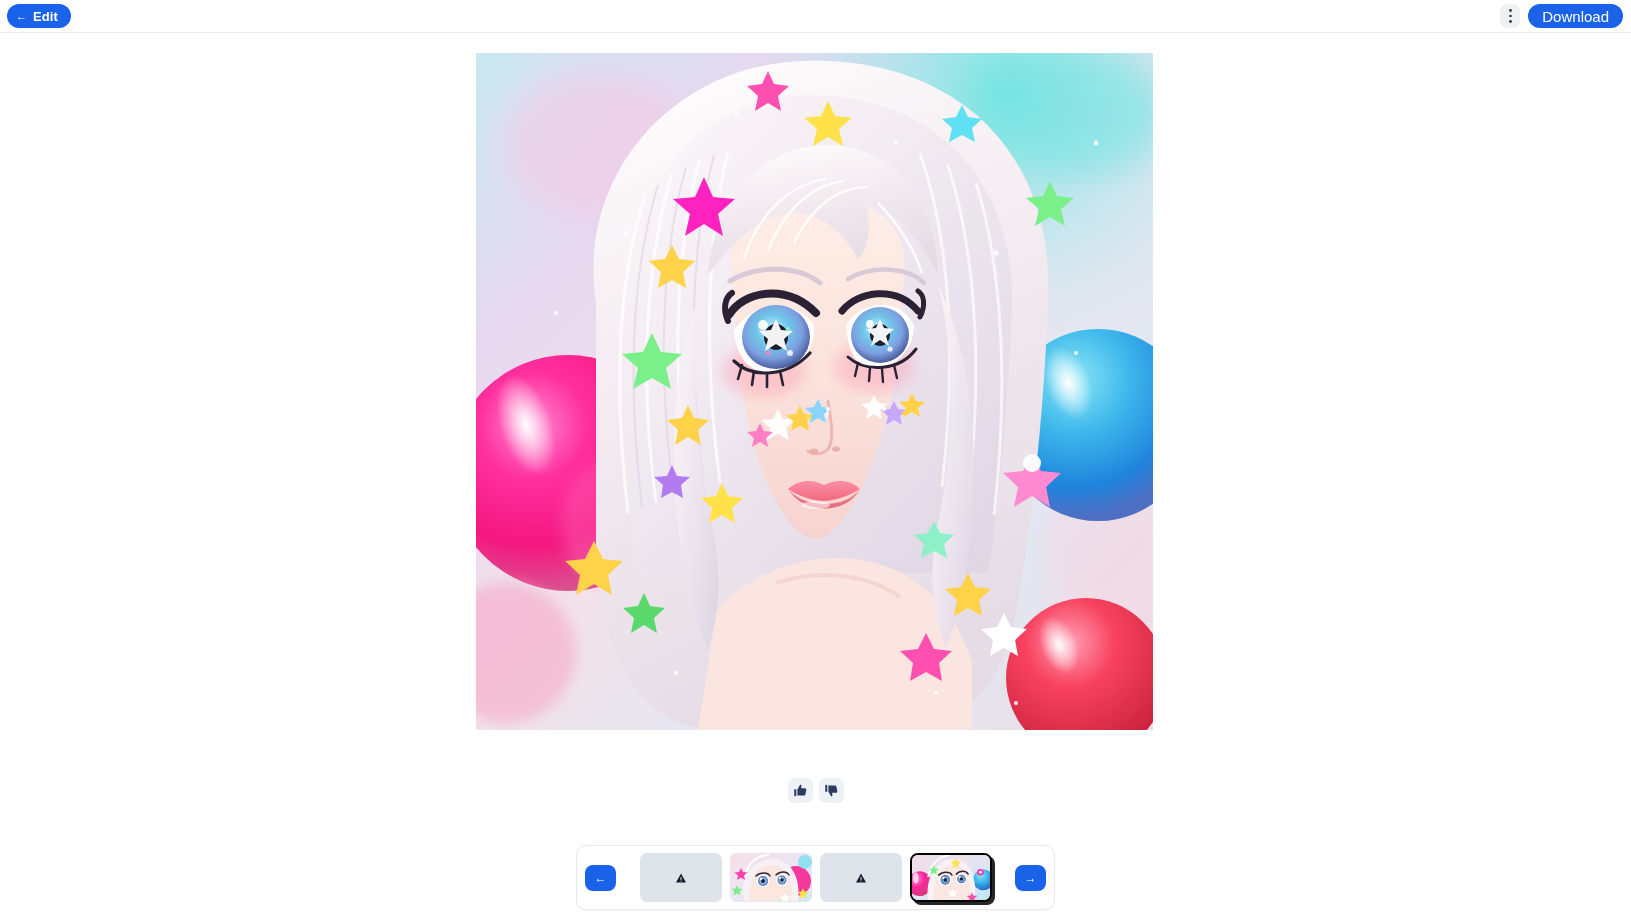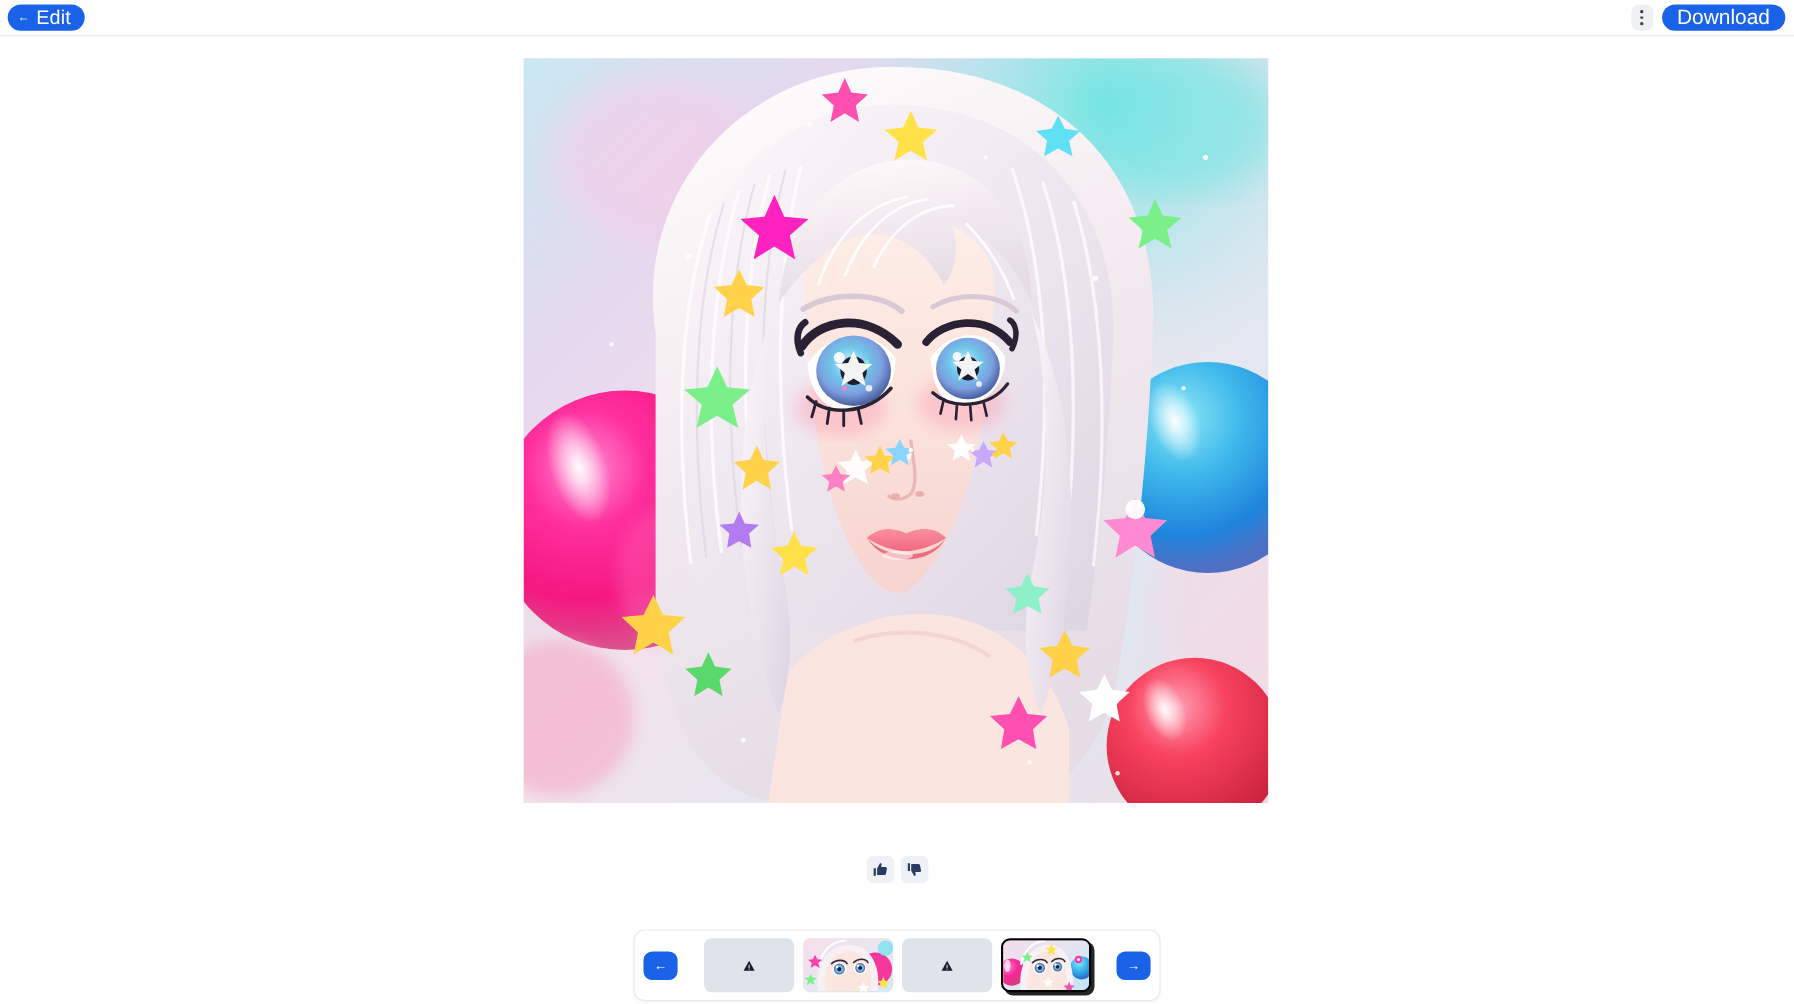--- a/index.html
+++ b/index.html
@@ -37,21 +37,21 @@
     cursor: pointer;
     line-height: 1;
   }
   .edit-button .arrow-glyph {
     font-size: 11px;
     display: inline-block;
     line-height: 1;
     position: relative;
     top: 0px;
   }
-  .edit-button .edit-label { font-size: 18px; letter-spacing: .1px; }
+  .edit-button .edit-label { font-size: 13px; letter-spacing: .1px; font-weight: bold; }
 
   .header-right {
     position: absolute;
     right: 8px; top: 4px;
     display: flex;
     align-items: center;
     gap: 8px;
   }
   .kebab-button {
     width: 20px;
@@ -73,21 +73,21 @@
     background: #3c4043;
     display: block;
   }
   .download-button {
     height: 24px;
     padding: 0 14px;
     background: #1a62e8;
     color: #ffffff;
     border: none;
     border-radius: 12px;
-    font-size: 19px;
+    font-size: 15px;
     font-family: "Liberation Sans", sans-serif;
     cursor: pointer;
     line-height: 1;
     display: flex;
     align-items: center;
   }
 
   
   .stage {
     position: absolute;

